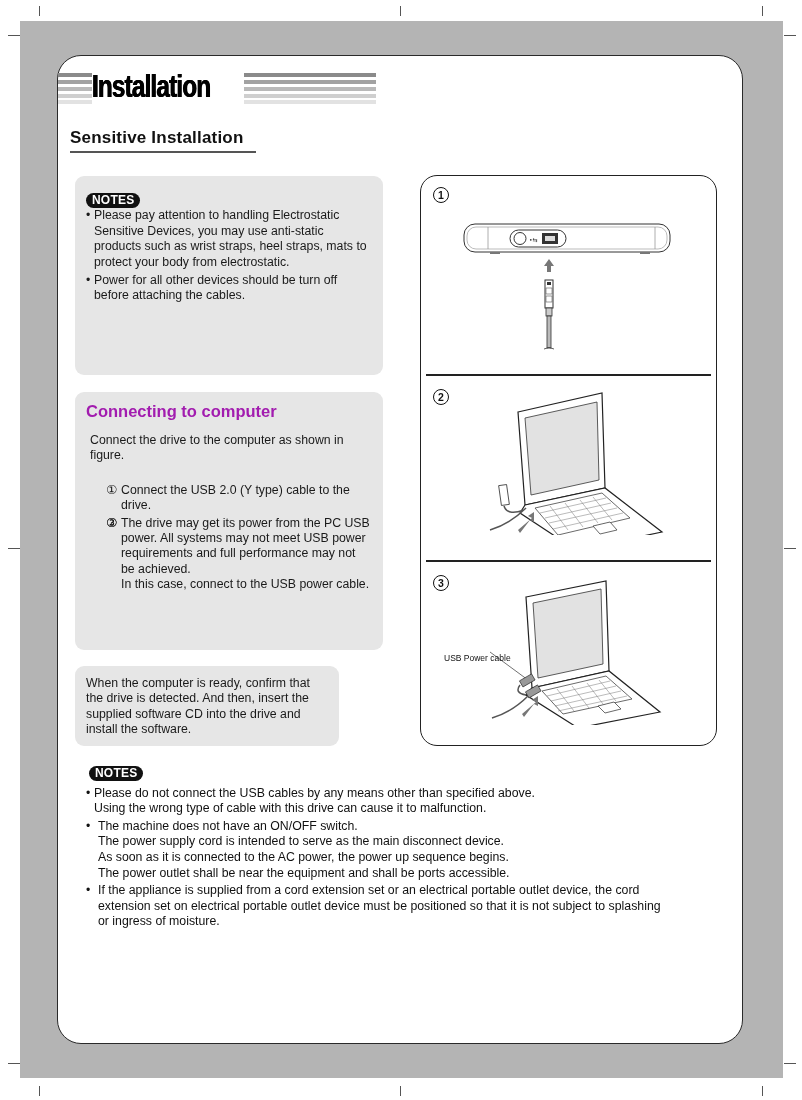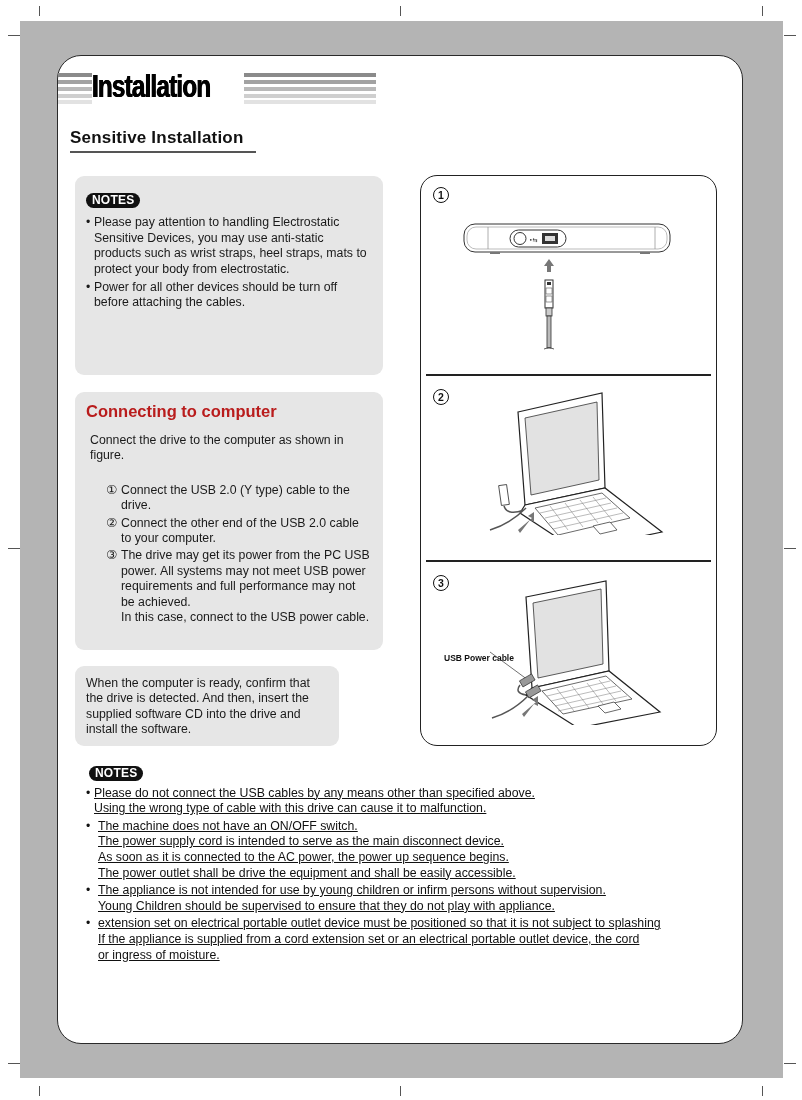--- a/index.html
+++ b/index.html
@@ -61,51 +61,51 @@
   .notes-badge {
     display: inline-block; background: #111; color: #fff; font-weight: bold;
     font-size: 12px; line-height: 15px; padding: 0 6px; border-radius: 9px;
     letter-spacing: 0.2px;
   }
   .bullets { list-style: none; margin: 0; padding: 0; }
   .bullets li { position: relative; padding-left: 8px; margin-bottom: 3px; }
   .bullets li::before { content: "\2022"; position: absolute; left: 0; top: 0; }
 
   #notes-box { left: 75px; top: 176px; width: 308px; height: 199px; padding: 17px 12px 0 11px; }
-  #notes-box .bullets { margin-top: 7px; }
+  #notes-box .bullets { margin-top: 0; }
 
   #connect-box { left: 75px; top: 392px; width: 308px; height: 258px; padding: 9px 12px 0 11px; }
-  #connect-box h3 { margin: 0; font-size: 16.5px; line-height: 20px; font-weight: bold; color: #b91c1c; }
+  #connect-box h3 { margin: 0; font-size: 16.5px; line-height: 20px; font-weight: bold; color: #a21caf; }
   #connect-box p.intro { margin: 12px 0 0 4px; }
   .steps { list-style: none; margin: 19px 0 0 20px; padding: 0; }
   .steps li { position: relative; padding-left: 15px; margin-bottom: 2px; }
   .steps li .num { position: absolute; left: 0; top: 0; font-size: 12.5px; }
 
   #confirm-box { left: 75px; top: 666px; width: 264px; height: 80px; padding: 10px 12px 0 11px; }
   #confirm-box p { margin: 0; }
 
   
   .illus {
     position: absolute; left: 420px; top: 175px; width: 297px; height: 571px;
     border: 1.5px solid #222; border-radius: 17px; box-sizing: border-box; background: #fff;
   }
   .divider { position: absolute; left: 426px; width: 285px; height: 1.5px; background: #222; }
   .step-num {
     position: absolute; width: 14px; height: 14px; border: 1.5px solid #111; border-radius: 50%;
     font-size: 10.5px; font-weight: bold; line-height: 14px; text-align: center; color: #111;
   }
   .usb-label {
-    position: absolute; left: 444px; top: 653px; font-size: 8.5px; font-weight: bold; color: #111;
+    position: absolute; left: 444px; top: 653px; font-size: 8.5px; font-weight: normal; color: #111;
   }
 
   
   .bottom-notes { position: absolute; left: 86px; top: 766px; width: 640px; font-size: 12.3px; line-height: 15.6px; color: #111; }
   .bottom-notes .notes-badge { margin-left: 3px; }
   .bottom-notes ul { list-style: none; margin: 4px 0 0 0; padding: 0; }
-  .bottom-notes li { position: relative; padding-left: 8px; margin-bottom: 2px; text-decoration: underline; }
+  .bottom-notes li { position: relative; padding-left: 8px; margin-bottom: 2px; }
   .bottom-notes li.ind { padding-left: 12px; }
   .bottom-notes li::before { content: "\2022"; position: absolute; left: 0; top: 0; }
   .bottom-notes li span { display: block; }
 </style>
 </head>
 <body>
 
 <div class="crop v" style="left:39px;top:6px"></div>
 <div class="crop v" style="left:400px;top:6px"></div>
 <div class="crop v" style="left:762px;top:6px"></div>
@@ -141,21 +141,21 @@
     <li>Please pay attention to handling Electrostatic Sensitive Devices, you may use anti-static products such as wrist straps, heel straps, mats to protect your body from electrostatic.</li>
     <li>Power for all other devices should be turn off before attaching the cables.</li>
   </ul>
 </div>
 
 <div class="box" id="connect-box">
   <h3>Connecting to computer</h3>
   <p class="intro">Connect the drive to the computer as shown in figure.</p>
   <ul class="steps">
     <li><span class="num">①</span><span>Connect the USB 2.0 (Y type) cable to the drive.</span></li>
-    <li><span class="num">②</span><span>Connect the other end of the USB 2.0 cable to your computer.</span></li>
+    <li><span class="num">②</span></li>
     <li><span class="num">③</span><span>The drive may get its power from the PC USB power. All systems may not meet USB power requirements and full performance may not be achieved.</span><br><span>In this case, connect to the USB power cable.</span></li>
   </ul>
 </div>
 
 <div class="box" id="confirm-box">
   <p>When the computer is ready, confirm that the drive is detected. And then, insert the supplied software CD into the drive and install the software.</p>
 </div>
 
 <div class="illus"></div>
 <div class="divider" style="top:374px"></div>
@@ -236,25 +236,21 @@
   <span class="notes-badge">NOTES</span>
   <ul>
     <li>
       <span>Please do not connect the USB cables by any means other than specified above.</span>
       <span>Using the wrong type of cable with this drive can cause it to malfunction.</span>
     </li>
     <li class="ind">
       <span>The machine does not have an ON/OFF switch.</span>
       <span>The power supply cord is intended to serve as the main disconnect device.</span>
       <span>As soon as it is connected to the AC power, the power up sequence begins.</span>
-      <span>The power outlet shall be drive the equipment and shall be easily accessible.</span>
+      <span>The power outlet shall be near the equipment and shall be ports accessible.</span>
     </li>
     <li class="ind">
-      <span>The appliance is not intended for use by young children or infirm persons without supervision.</span>
-      <span>Young Children should be supervised to ensure that they do not play with appliance.</span>
-    </li>
-    <li class="ind">
+      <span>If the appliance is supplied from a cord extension set or an electrical portable outlet device, the cord</span>
       <span>extension set on electrical portable outlet device must be positioned so that it is not subject to splashing</span>
-      <span>If the appliance is supplied from a cord extension set or an electrical portable outlet device, the cord</span>
       <span>or ingress of moisture.</span>
     </li>
   </ul>
 </div>
 
 </body></html>

